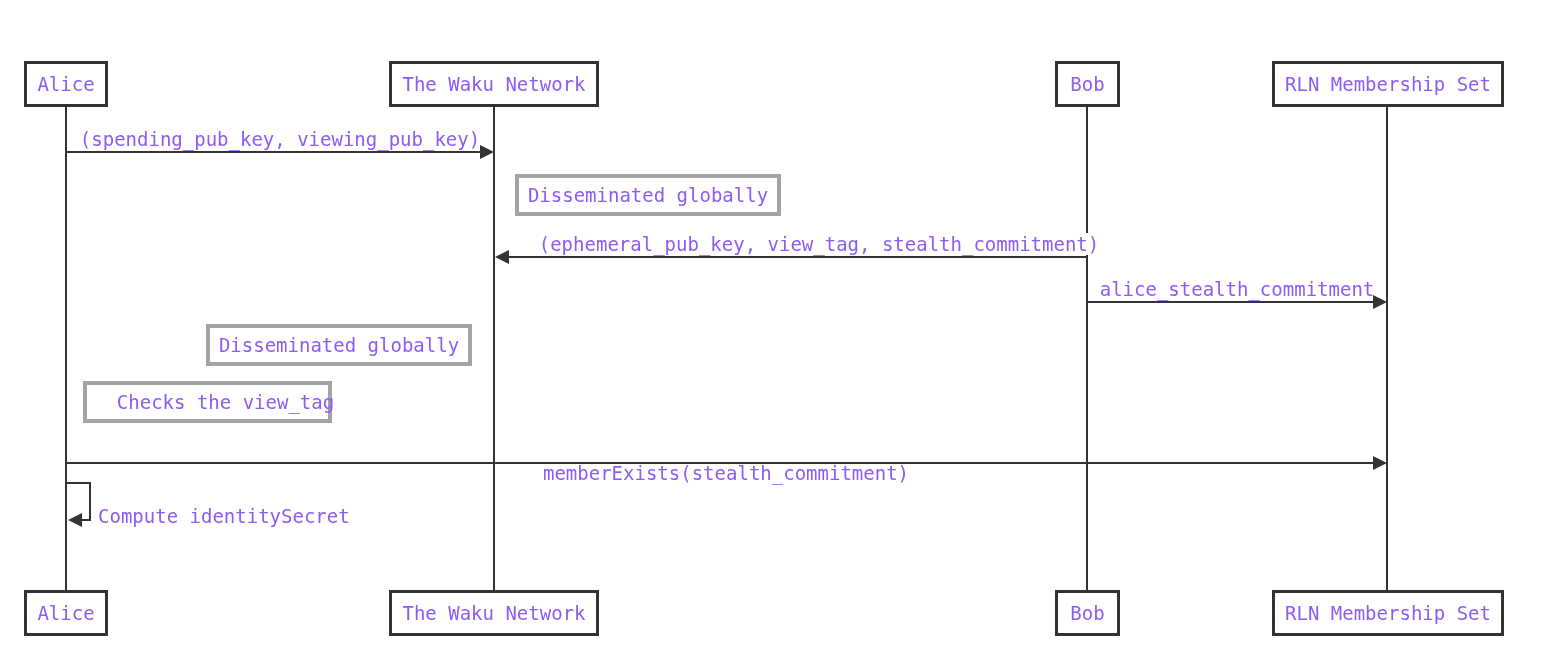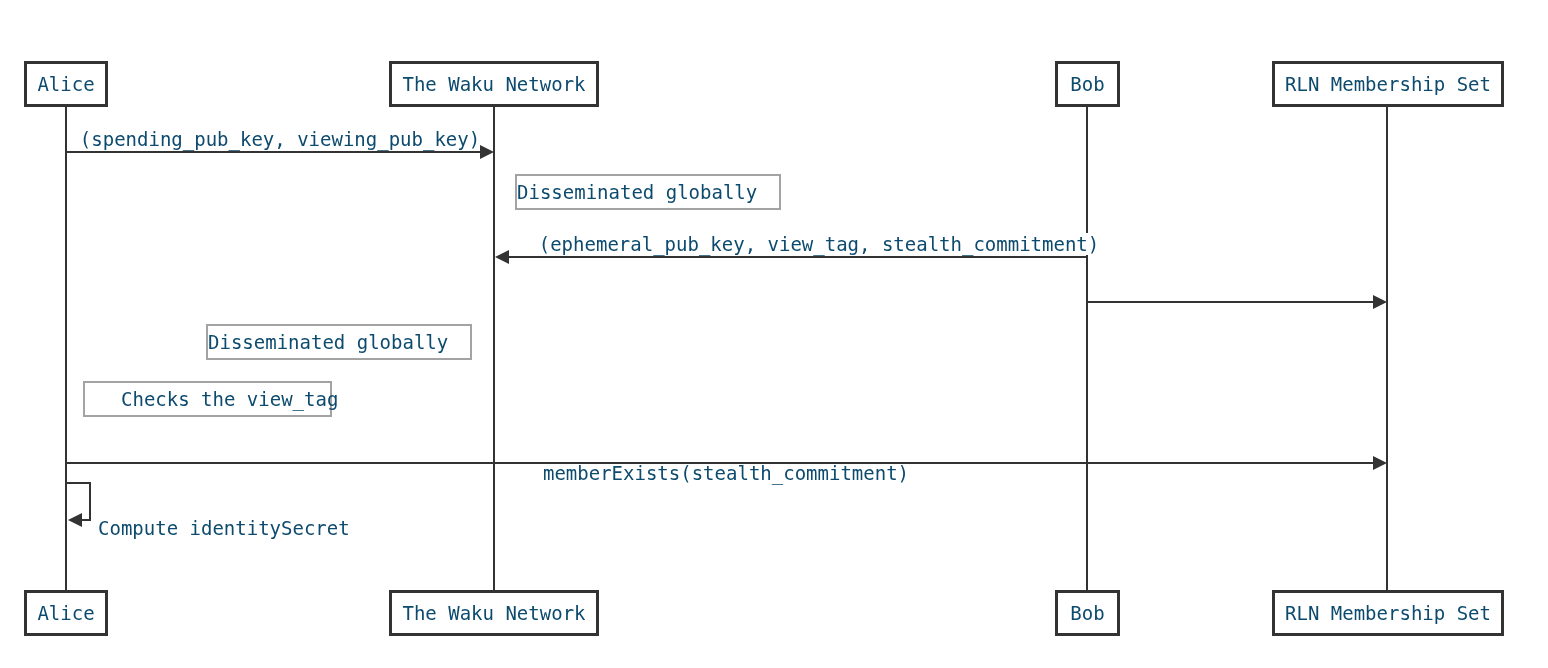--- a/index.html
+++ b/index.html
@@ -6,21 +6,21 @@
     margin: 0;
     padding: 0;
     background: #ffffff;
   }
   .diagram {
     position: relative;
     width: 1548px;
     height: 668px;
     background: #ffffff;
     font-family: "DejaVu Sans Mono", "Liberation Mono", monospace;
-    color: #0c4a6e;
+    color: #8b5cf6;
     overflow: hidden;
   }
   .actor-box {
     position: absolute;
     height: 46px;
     box-sizing: border-box;
     border: 3px solid #333333;
     background: #ffffff;
     display: flex;
     align-items: center;
@@ -70,27 +70,27 @@
   .arrow-left {
     position: absolute;
     width: 0; height: 0;
     border-top: 7px solid transparent;
     border-bottom: 7px solid transparent;
     border-right: 14px solid #333333;
     z-index: 2;
   }
   .note {
     position: absolute;
-    height: 36px;
+    height: 42px;
     box-sizing: border-box;
-    border: 2px solid #a3a3a3;
+    border: 4px solid #a3a3a3;
     background: #ffffff;
     display: flex;
     align-items: center;
-    justify-content: flex-start;
+    justify-content: center;
     font-size: 19px;
     white-space: nowrap;
     z-index: 4;
   }
   .self-label {
     position: absolute;
     font-size: 19px;
     line-height: 24px;
     white-space: nowrap;
     z-index: 2;
@@ -137,35 +137,36 @@
   <div class="arrow-right" style="left:480px; top:145px;"></div>
 
   <div class="note" style="left:515px; top:174px; width:266px;">
       <span>Disseminated globally</span>
     </div>
 
   <div class="msg-label" style="left:790px; top:233px;margin-left:29px;">(ephemeral_pub_key, view_tag, stealth_commitment)</div>
   <div class="msg-line" style="left:507px; top:256px; width:580px;"></div>
   <div class="arrow-left" style="left:495px; top:250px;"></div>
 
+  <div class="msg-label" style="left:1237px; top:278px;">alice_stealth_commitment</div>
   <div class="msg-line" style="left:1087px; top:301px; width:288px;"></div>
   <div class="arrow-right" style="left:1373px; top:295px;"></div>
 
   <div class="note" style="left:206px; top:324px; width:266px;">
       <span>Disseminated globally</span>
     </div>
 
   <div class="note" style="left:83px; top:381px; width:249px;padding-left:36px;">
       <span>Checks the view_tag</span>
     </div>
 
   <div class="msg-label" style="left:726px; top:462px;">memberExists(stealth_commitment)</div>
   <div class="msg-line" style="left:66px; top:462px; width:1309px;"></div>
   <div class="arrow-right" style="left:1373px; top:456px;"></div>
 
   <div class="msg-line" style="left:66px; top:482px; width:25px;"></div>
   <div class="v-line" style="left:89px; top:482px; height:38px;"></div>
   <div class="msg-line" style="left:80px; top:519px; width:11px;"></div>
   <div class="arrow-left" style="left:68px; top:513px;"></div>
-  <div class="self-label" style="left:98px; top:516px;">Compute identitySecret</div>
+  <div class="self-label" style="left:98px; top:504px;">Compute identitySecret</div>
 
 
 </div>
 
 </body></html>

